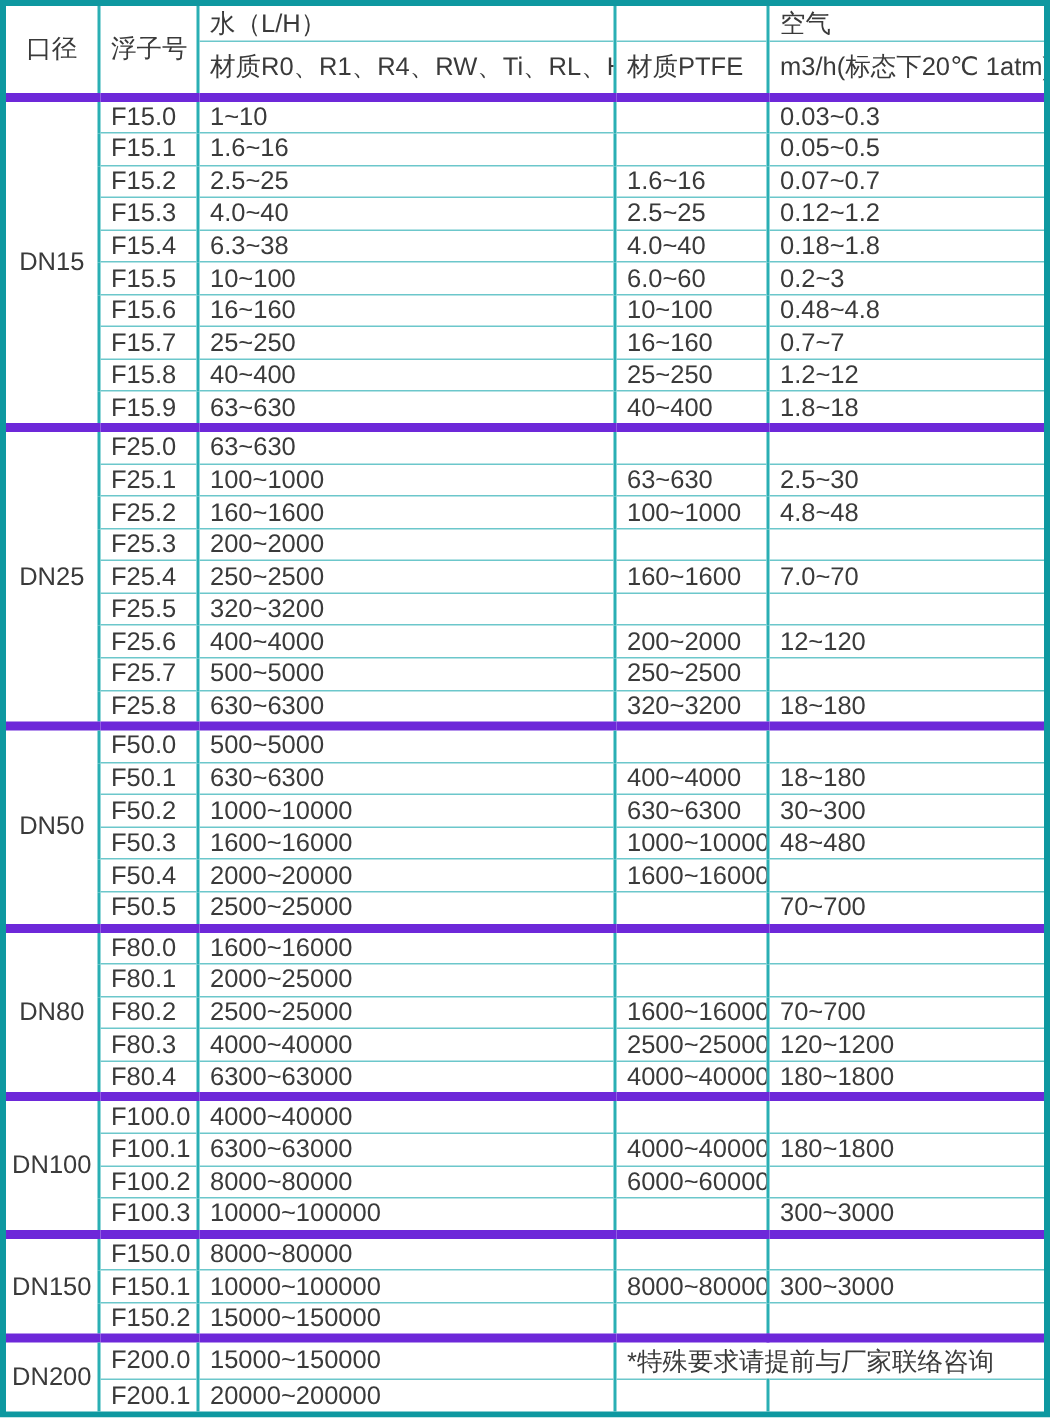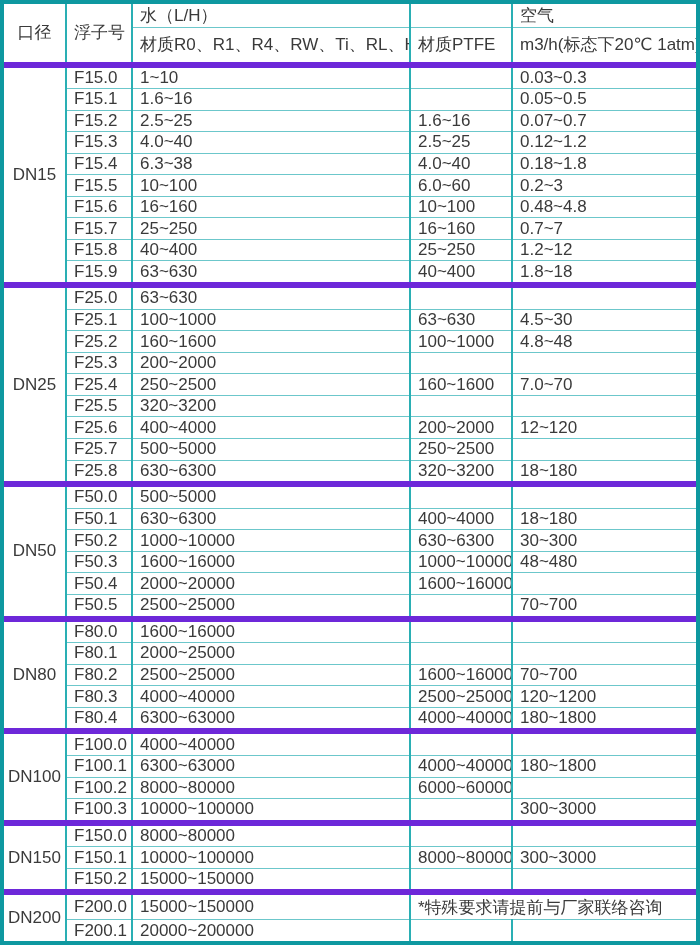--- a/index.html
+++ b/index.html
@@ -142,21 +142,21 @@
           <td class="c-dia" rowspan="9">DN25</td>
           <td class="c-float">F25.0</td>
           <td class="c-metal">63~630</td>
           <td class="c-ptfe"></td>
           <td class="c-air"></td>
         </tr>
         <tr>
           <td class="c-float">F25.1</td>
           <td class="c-metal">100~1000</td>
           <td class="c-ptfe">63~630</td>
-          <td class="c-air">4.5~30</td>
+          <td class="c-air">2.5~30</td>
         </tr>
         <tr>
           <td class="c-float">F25.2</td>
           <td class="c-metal">160~1600</td>
           <td class="c-ptfe">100~1000</td>
           <td class="c-air">4.8~48</td>
         </tr>
         <tr>
           <td class="c-float">F25.3</td>
           <td class="c-metal">200~2000</td>

